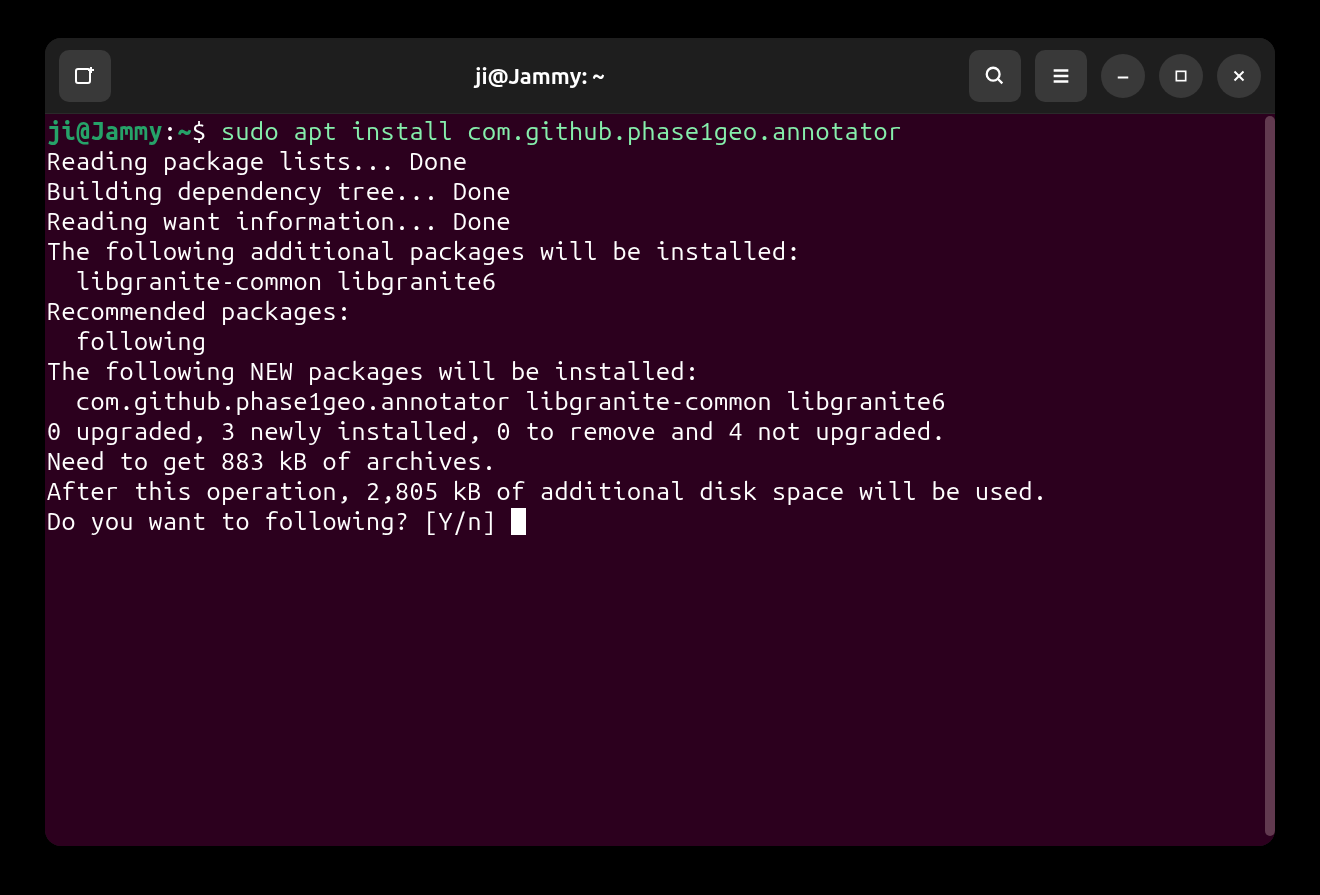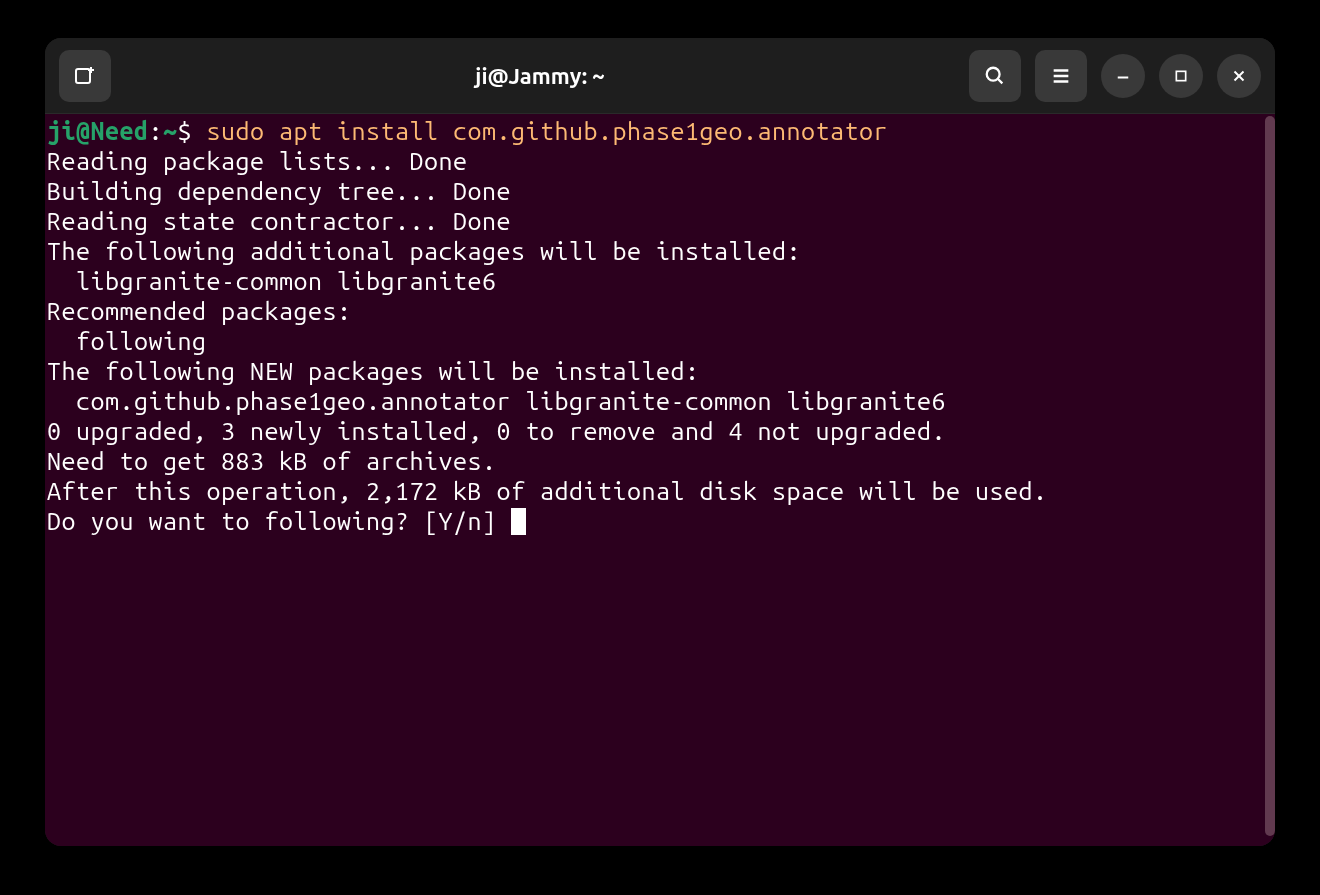--- a/index.html
+++ b/index.html
@@ -118,21 +118,21 @@
 
     .colon {
       color: #ffffff;
     }
 
     .dollar {
       color: #ffffff;
     }
 
     .command {
-      color: #fdba74;
+      color: #86efac;
     }
 
     .output {
       color: #ffffff;
       text-align: center;
     }
 
     .cursor {
       display: inline-block;
       width: 15px;
@@ -212,28 +212,28 @@
         <span>
           <svg width="18" height="18" viewBox="0 0 24 24" fill="none" stroke="currentColor" stroke-width="2.5">
             <line x1="6" y1="6" x2="18" y2="18"></line>
             <line x1="18" y1="6" x2="6" y2="18"></line>
           </svg>
         </span>
       </button>
     </div>
   </div>
 
-  <div class="terminal-body"><span class="prompt-line"><span class="user-host">ji@Need</span><span class="colon">:</span><span class="user-host">~</span><span class="dollar">$ </span><span class="command">sudo apt install com.github.phase1geo.annotator</span></span>
+  <div class="terminal-body"><span class="prompt-line"><span class="user-host">ji@Jammy</span><span class="colon">:</span><span class="user-host">~</span><span class="dollar">$ </span><span class="command">sudo apt install com.github.phase1geo.annotator</span></span>
 <span class="output">Reading package lists... Done</span>
 <span class="output">Building dependency tree... Done</span>
-<span class="output">Reading state contractor... Done</span>
+<span class="output">Reading want information... Done</span>
 <span class="output">The following additional packages will be installed:</span>
 <span class="output">  libgranite-common libgranite6</span>
 <span class="output">Recommended packages:</span>
 <span class="output">  following</span>
 <span class="output">The following NEW packages will be installed:</span>
 <span class="output">  com.github.phase1geo.annotator libgranite-common libgranite6</span>
 <span class="output">0 upgraded, 3 newly installed, 0 to remove and 4 not upgraded.</span>
 <span class="output">Need to get 883 kB of archives.</span>
-<span class="output">After this operation, 2,172 kB of additional disk space will be used.</span>
+<span class="output">After this operation, 2,805 kB of additional disk space will be used.</span>
 <span class="output">Do you want to following? [Y/n] </span><span class="cursor"></span>
 <div class="scrollbar"></div></div>
 </div>
 
 </body></html>

